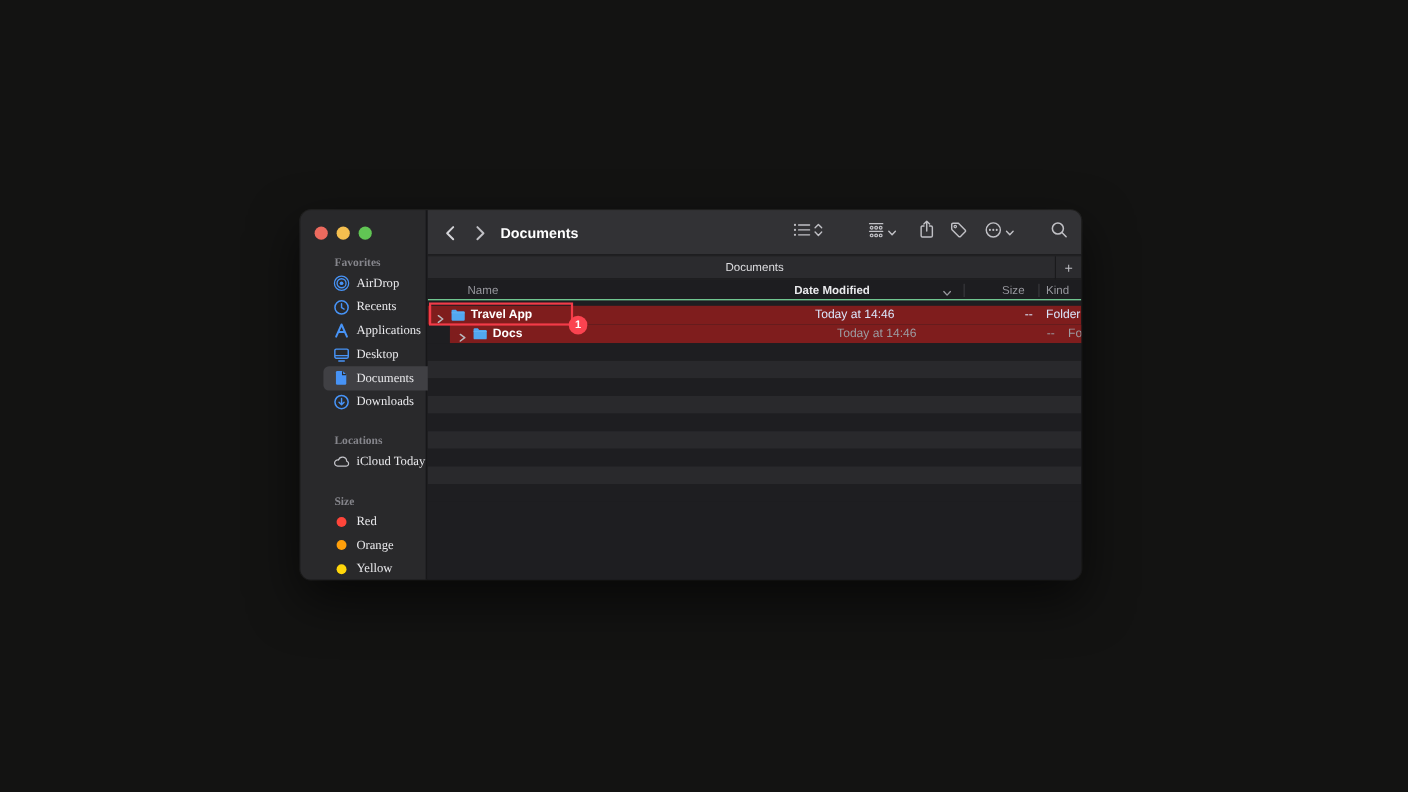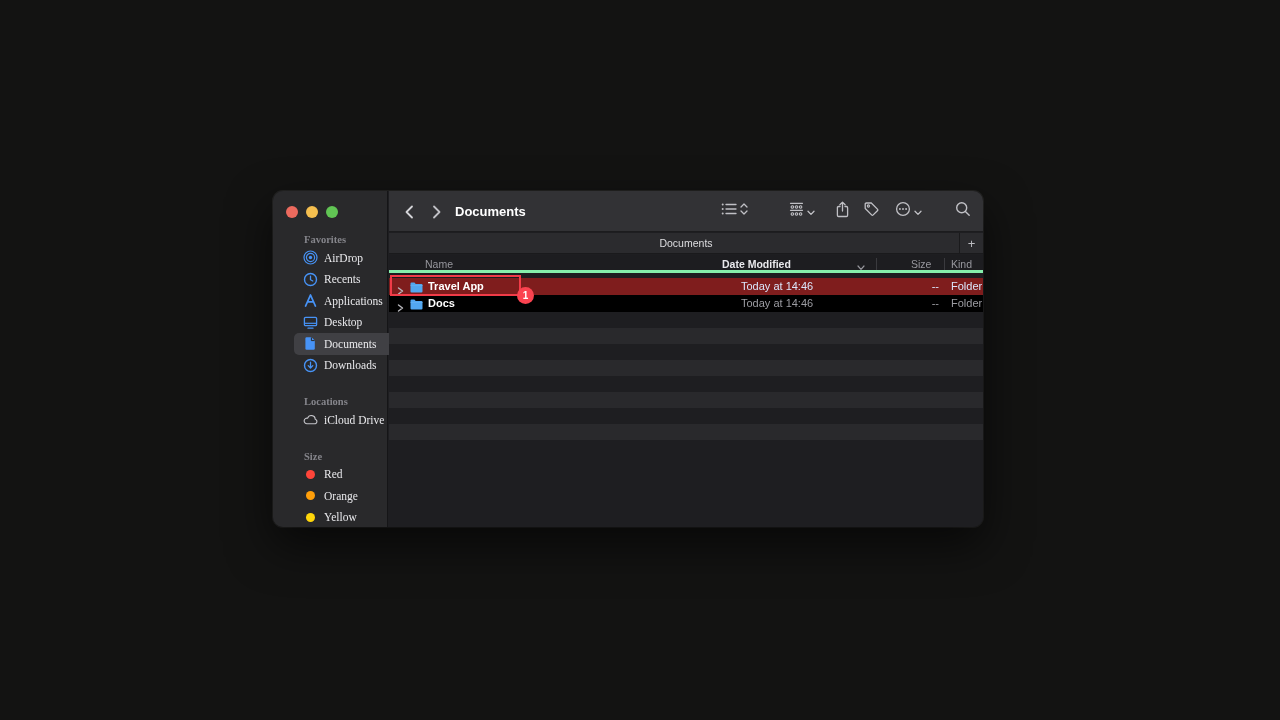--- a/index.html
+++ b/index.html
@@ -59,21 +59,21 @@
     display:flex; align-items:center; justify-content:center;
   }
   .tab-label { color:#dedee1; font-size:10.5px; }
   .tab-add {
     position:absolute; right:0; top:0; width:24px; height:21px;
     border-left:1px solid #1a1a1c; display:flex; align-items:center; justify-content:center;
     color:#bcbcc1; font-size:13px;
   }
   .colheader {
     position:absolute; left:0; top:64px; width:100%; height:18px;
-    background:#1d1d20; border-bottom:3px solid #86efac;
+    background:#1d1d20; border-bottom:1px solid #86efac;
     font-size:10.5px; color:#97979d;
   }
   .colheader .hcell { position:absolute; top:0; line-height:18px; white-space:nowrap; }
   .h-name { left:36px; }
   .h-date { left:333px; color:#e9e9ec; font-weight:700; }
   .h-sort { position:absolute; left:468px; top:6px; }
   .h-size { left:494px;margin-left:28px; }
   .h-kind { left:562px; }
   .h-div { position:absolute; top:3px; width:1px; height:12px; background:#3a3a3e; }
   .rows {
@@ -175,21 +175,21 @@
         </div>
         <div style="height: 19px;"></div>
         <div class="sb-section-label">Locations</div>
         <div class="sb-items">
           <div class="sb-item">
             <span class="sb-icon">
               <svg width="16" height="13" viewBox="0 0 16 13">
                 <path d="M11.8 11 H4.4 a3 3 0 1 1 .6-5.9 A4.1 4.1 0 0 1 13 6.3 a2.4 2.4 0 0 1-1.2 4.7 Z" stroke="#c4c4c9" stroke-width="1.2" fill="none" stroke-linejoin="round"></path>
               </svg>
             </span>
-            <span>iCloud Drive</span>
+            <span>iCloud Today</span>
           </div>
         </div>
         <div style="height: 19px;"></div>
         <div class="sb-section-label">Size</div>
         <div class="sb-items">
           <div class="sb-item">
             <span class="tag-dot" style="background:#ff453a"></span>
             <span>Red</span>
           </div>
           <div class="sb-item">
@@ -339,21 +339,21 @@
             </svg></span>
           <span class="cell c-folder"><svg width="13" height="11" viewBox="0 0 13 11">
               <path d="M0.5 1.6 Q0.5 0.5 1.6 0.5 L4.4 0.5 L5.7 1.9 L11.4 1.9 Q12.5 1.9 12.5 3 L12.5 9.4 Q12.5 10.5 11.4 10.5 L1.6 10.5 Q0.5 10.5 0.5 9.4 Z" fill="#52a7f0"></path>
               <path d="M0.5 3.4 L12.5 3.4" stroke="#66b4f5" stroke-width="0.8"></path>
             </svg></span>
           <span class="cell c-name">Travel App</span>
           <span class="cell c-date">Today at 14:46</span>
           <span class="cell c-size">--</span>
           <span class="cell c-kind">Folder</span>
         </div>
-        <div class="frow" style="background: #000000; top: 21px;">
+        <div class="frow" style="background: #7f1d1d; top: 21px; margin-left: 20px;">
           <span class="cell c-disc"><svg width="7" height="8" viewBox="0 0 7 8">
               <path d="M1.5 1 L5.5 4 L1.5 7" stroke="#b9b9be" stroke-width="1.4" fill="none" stroke-linecap="round" stroke-linejoin="round"></path>
             </svg></span>
           <span class="cell c-folder"><svg width="13" height="11" viewBox="0 0 13 11">
               <path d="M0.5 1.6 Q0.5 0.5 1.6 0.5 L4.4 0.5 L5.7 1.9 L11.4 1.9 Q12.5 1.9 12.5 3 L12.5 9.4 Q12.5 10.5 11.4 10.5 L1.6 10.5 Q0.5 10.5 0.5 9.4 Z" fill="#52a7f0"></path>
               <path d="M0.5 3.4 L12.5 3.4" stroke="#66b4f5" stroke-width="0.8"></path>
             </svg></span>
           <span class="cell c-name">Docs</span>
           <span class="cell c-date">Today at 14:46</span>
           <span class="cell c-size">--</span>

